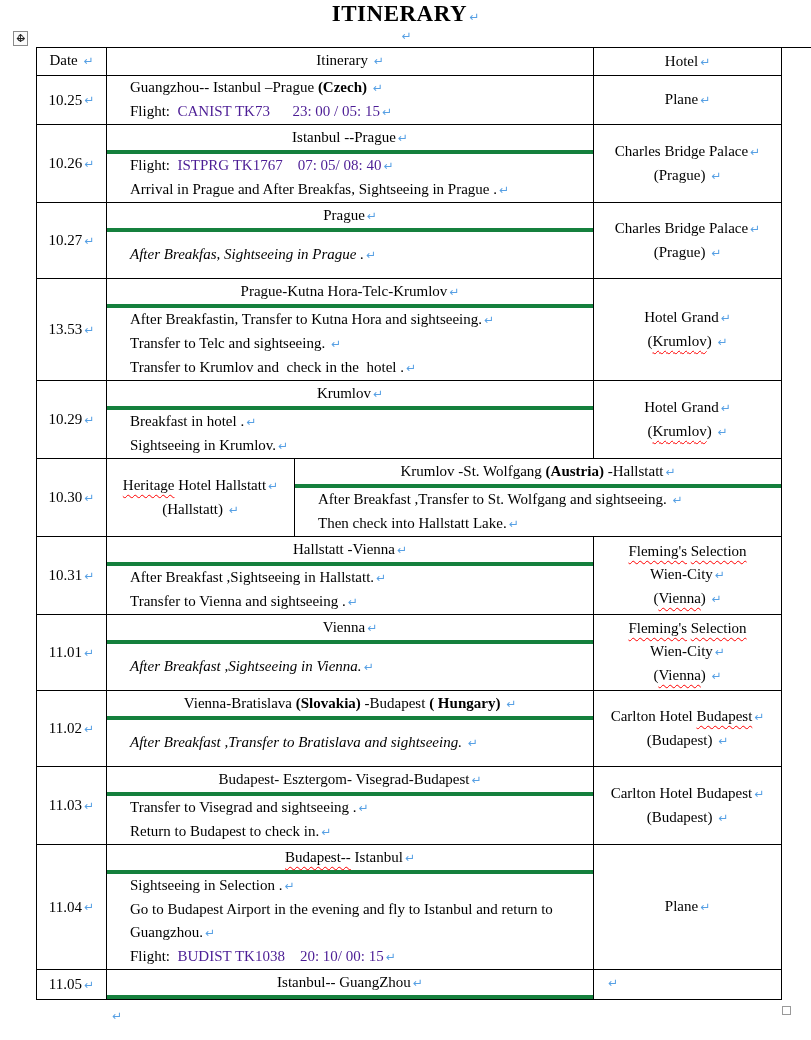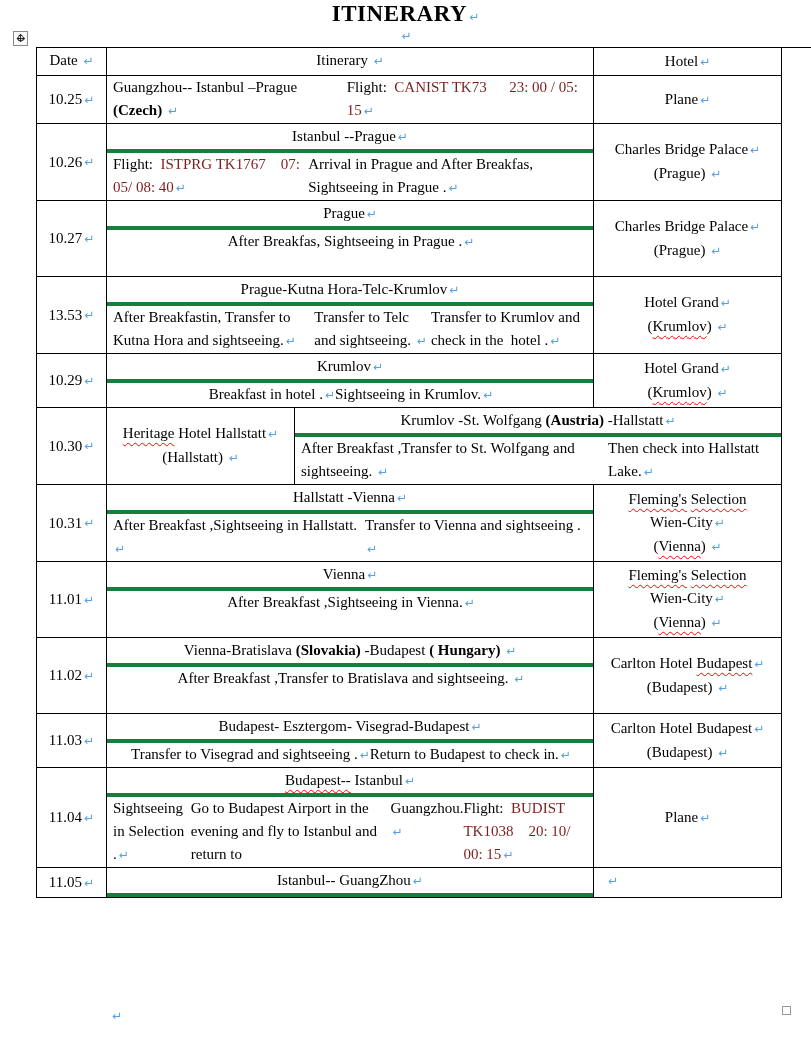--- a/index.html
+++ b/index.html
@@ -33,27 +33,27 @@
   .cell{border-right:1px solid #000;border-bottom:1px solid #000;box-sizing:border-box;}
   .c-date{width:70px;display:flex;align-items:center;justify-content:center;}
   .c-itin{width:487px;display:flex;flex-direction:column;}
   .c-hotel{
     width:188px;display:flex;flex-direction:column;align-items:center;justify-content:center;
     line-height:23px;text-align:center;padding:1px 2px;
   }
   .c-hotel.top{justify-content:flex-start;align-items:flex-start;padding:1px 0 0 12px;}
   .trow.header .cell{display:block;text-align:center;line-height:24px;}
   .route-title{border-bottom:4px solid #15803d;text-align:center;line-height:24px;white-space:pre-wrap;}
-  .route-body{flex:1;display:flex;flex-direction:row;justify-content:center;
-    padding:0 4px 0 6px;line-height:23px;}
-  .route-body.single{min-height:46px;}
+  .route-body{flex:1;display:flex;flex-direction:column;justify-content:center;
+    padding:0 4px 0 6px;line-height:23px;margin-left:17px;}
+  .route-body.single{min-height:46px;font-style:italic;}
   .bline,.hline{white-space:pre-wrap;}
   .seg-k{}
   .seg-b{font-weight:bold;}
-  .seg-u{color:#7f1d1d;}
+  .seg-u{color:#4c1d95;}
   .seg-w{
     text-decoration-line:underline;text-decoration-style:wavy;
     text-decoration-color:#ff0000;text-decoration-thickness:1px;text-underline-offset:4px;
   }
   .footer-mark{position:absolute;left:110px;top:1007px;}
   .resize-handle{
     position:absolute;left:782px;top:1006px;width:7px;height:7px;
     border:1px solid #999;background:#fff;
   }
 </style>

